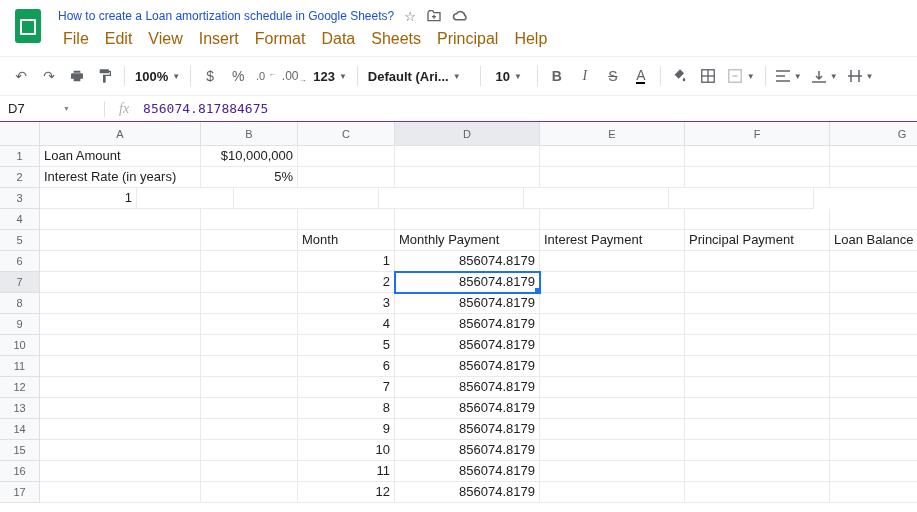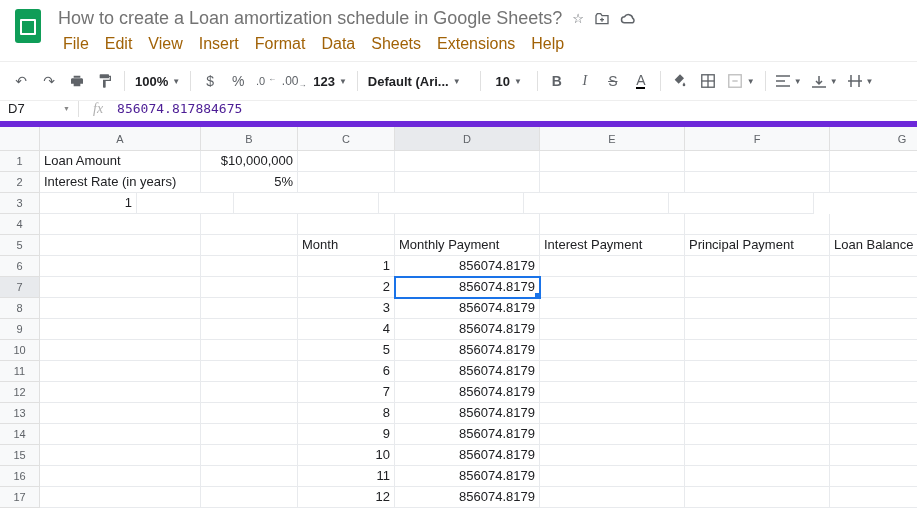--- a/index.html
+++ b/index.html
@@ -3,34 +3,34 @@
 <meta charset="utf-8">
 <style>
 * { margin:0; padding:0; box-sizing:border-box; font-family:Arial,sans-serif; }
 body { background:#fff; color:#202124; font-size:13px; overflow:hidden; width:917px; height:512px; }
 .header { padding:6px 8px 0 8px; display:flex; align-items:flex-start; gap:6px; }
 .logo { width:40px; height:40px; display:flex; align-items:center; justify-content:center; }
 .logo-box { width:26px; height:34px; background:#0f9d58; border-radius:3px; position:relative; }
 .logo-box::after { content:""; position:absolute; top:10px; left:5px; right:5px; bottom:8px; border:2px solid #fff; border-radius:1px; }
 .title-area { flex:1; }
 .title-row { display:flex; align-items:center; gap:10px; padding:2px 0 2px 4px; }
-.doc-title { font-size:18px; color:#737373; }
+.doc-title { font-size:12px; color:#1d4ed8; }
 .icon-btn { color:#5f6368; cursor:pointer; display:flex; align-items:center; justify-content:center; }
 .menubar { display:flex; gap:2px; padding:0 0 4px 2px; }
 .menubar span { padding:4px 7px; font-size:16px; color:#a16207; cursor:pointer; border-radius:3px; }
 .last-edit { color:#5f6368; text-decoration:underline; padding:4px 7px; font-size:14px; }
 .toolbar { border-top:1px solid #eee; border-bottom:1px solid #eee; padding:4px 8px; display:flex; align-items:center; gap:2px; height:40px; }
 .tbtn { min-width:26px; height:26px; display:flex; align-items:center; justify-content:center; color:#5f6368; cursor:pointer; border-radius:2px; font-size:14px; }
 .tsep { width:1px; height:20px; background:#e0e0e0; margin:0 4px; }
 .tsel { display:flex; align-items:center; gap:4px; padding:0 4px; height:26px; color:#202124; cursor:pointer; font-size:13px;font-weight:bold; }
 .tsel .arr { font-size:8px; color:#5f6368; }
-.fmla-bar { display:flex; align-items:flex-start; border-bottom:6px solid #6d28d9; height:26px; }
+.fmla-bar { display:flex; align-items:center; border-bottom:1px solid #6d28d9; height:26px; }
 .name-box { width:78px; padding:0 8px; font-size:13px; display:flex; align-items:center; justify-content:space-between; }
 .name-box .arr { font-size:7px; color:#888; }
-.fx { font-style:italic; color:#b0b0b0; padding:0 10px 0 14px; font-size:14px; font-family:serif; border-left:1px solid #e0e0e0; }
+.fx { font-style:italic; color:#b0b0b0; padding:0 10px 0 14px; font-size:14px; font-family:serif; border-left:1px solid #e0e0e0;margin-left:26px; }
 .fmla-val { font-family:Consolas,monospace; font-size:13px; color:#4c1d95; padding-left:4px; }
 .sheet { display:flex; }
 .corner { width:40px; height:24px; background:#f8f9fa; border-right:1px solid #e0e0e0; border-bottom:1px solid #e0e0e0; }
 .rowhdr { width:40px; background:#f8f9fa; border-right:1px solid #e0e0e0; }
 .rowhdr div { height:21px; text-align:center; font-size:11px; color:#5f6368; border-bottom:1px solid #e0e0e0; line-height:21px; }
 .rowhdr div.sel { background:#e8eaed; }
 .grid { flex:1; }
 .colhdrs { display:flex; height:24px; background:#f8f9fa; border-bottom:1px solid #e0e0e0; }
 .colhdrs div { border-right:1px solid #e0e0e0; text-align:center; font-size:11px; color:#5f6368; line-height:24px; }
 .colhdrs div.sel { background:#e8eaed; }
@@ -67,21 +67,21 @@
         </span>
     </div>
     <div class="menubar">
       <span>File</span>
       <span>Edit</span>
       <span>View</span>
       <span>Insert</span>
       <span>Format</span>
       <span>Data</span>
       <span>Sheets</span>
-      <span>Extensions</span>
+      <span>Principal</span>
       <span>Help</span>
     </div>
   </div>
 </div>
 
 <div class="toolbar">
   <div class="tbtn">↶</div>
   <div class="tbtn">↷</div>
   <div class="tbtn">
       <svg width="16" height="16" viewBox="0 0 24 24" fill="#5f6368">

